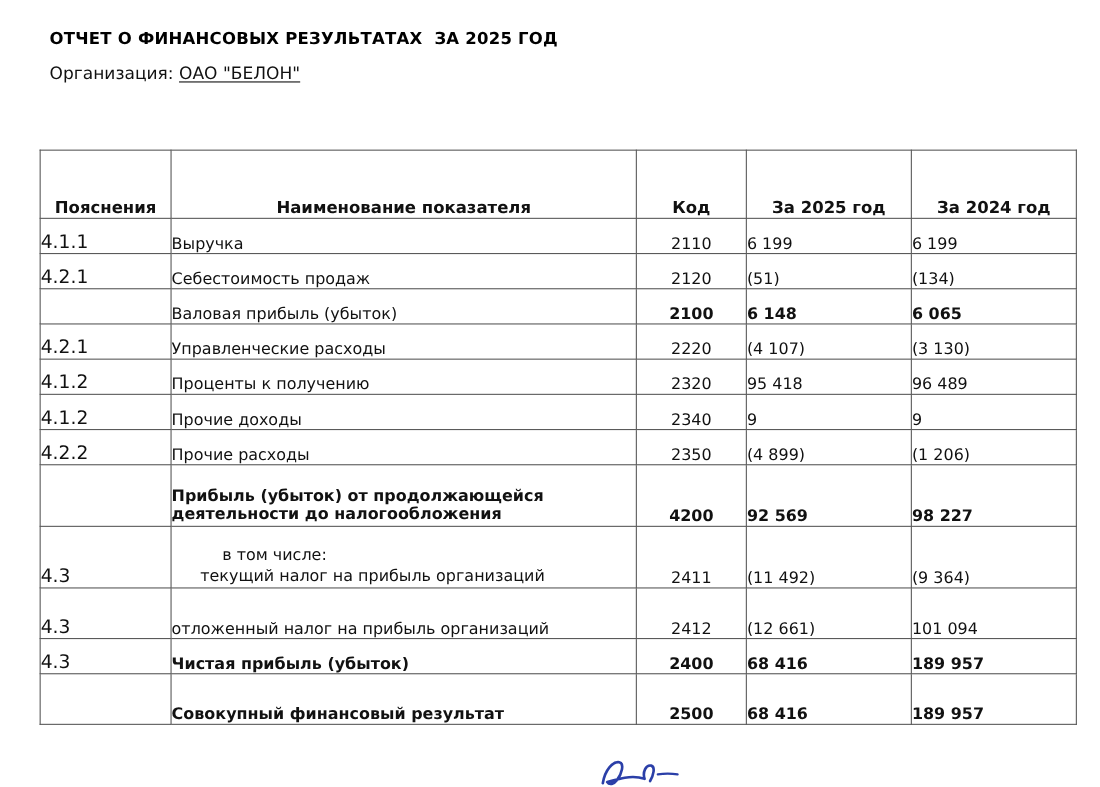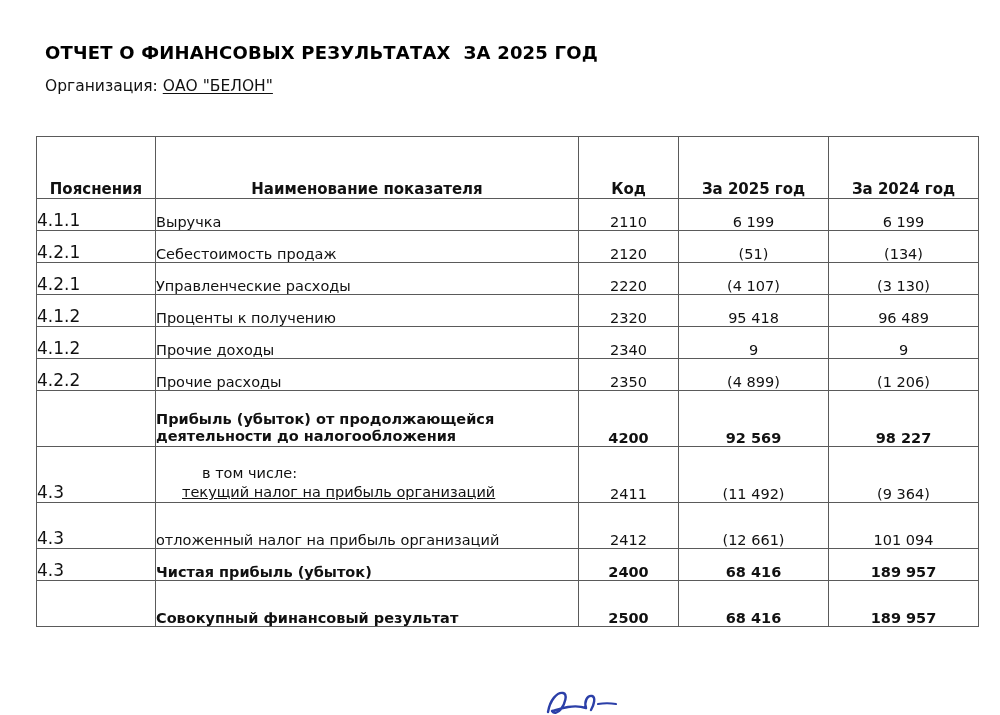--- a/index.html
+++ b/index.html
@@ -26,26 +26,26 @@
   }
 
   
   .doc-header {
     position: absolute;
     left: 45px;
     top: 26px;
     width: 700px;
   }
   .doc-title {
-    font-size: 18px;
+    font-size: 15px;
     font-weight: bold;
     letter-spacing: 0.2px;
     color: #000;
     white-space: pre;
-    margin: 16px 0 14px 0;
+    margin: 0 0 14px 0;
   }
   .meta-line {
     font-size: 15.5px;
     color: #111;
     margin: 0 0 12px 0;
     white-space: nowrap;
   }
   .meta-line .meta-label { font-weight: normal; margin-top: 47px; }
   .meta-line .meta-value {
     text-decoration: underline;
@@ -95,21 +95,21 @@
     text-align: left;
     padding: 0 8px 7px 10px;
     font-size: 14.5px;
   }
   .cell-code {
     text-align: center;
     padding: 0 6px 7px 6px;
     font-size: 14.5px;
   }
   .cell-val {
-    text-align: center;
+    text-align: left;
     padding: 0 6px 7px 6px;
     font-size: 14.5px;
   }
 
   .b { font-weight: bold; }
 
   
   .r-normal  td { height: 32px; }
   .r-tall    td { height: 46px; }
   .r-xtall   td { height: 56px; }
@@ -144,21 +144,20 @@
   .indent-2 { padding-left: 36px; }
   .sub-head {
     display: block;
     padding-left: 46px;
     line-height: 1.3;
   }
   .sub-item {
     display: block;
     padding-left: 26px;
     line-height: 1.3;
-    text-decoration: underline;
   }
 
   
   .signature {
     position: absolute;
     left: 540px;
     top: 690px;
     width: 130px;
     height: 25px;
     pointer-events: none;
@@ -209,20 +208,27 @@
       </tr>
 
       <tr class="r-normal">
         <td class="cell-expl">4.2.1</td>
         <td class="cell-name">Себестоимость продаж</td>
         <td class="cell-code">2120</td>
         <td class="cell-val">(51)</td>
         <td class="cell-val">(134)</td>
       </tr>
 
+      <tr class="r-normal">
+        <td class="cell-expl"></td>
+        <td class="cell-name">Валовая прибыль (убыток)</td>
+        <td class="cell-code b">2100</td>
+        <td class="cell-val b">6 148</td>
+        <td class="cell-val b">6 065</td>
+      </tr>
 
       <tr class="r-normal">
         <td class="cell-expl">4.2.1</td>
         <td class="cell-name">Управленческие расходы</td>
         <td class="cell-code">2220</td>
         <td class="cell-val">(4 107)</td>
         <td class="cell-val">(3 130)</td>
       </tr>
 
 

